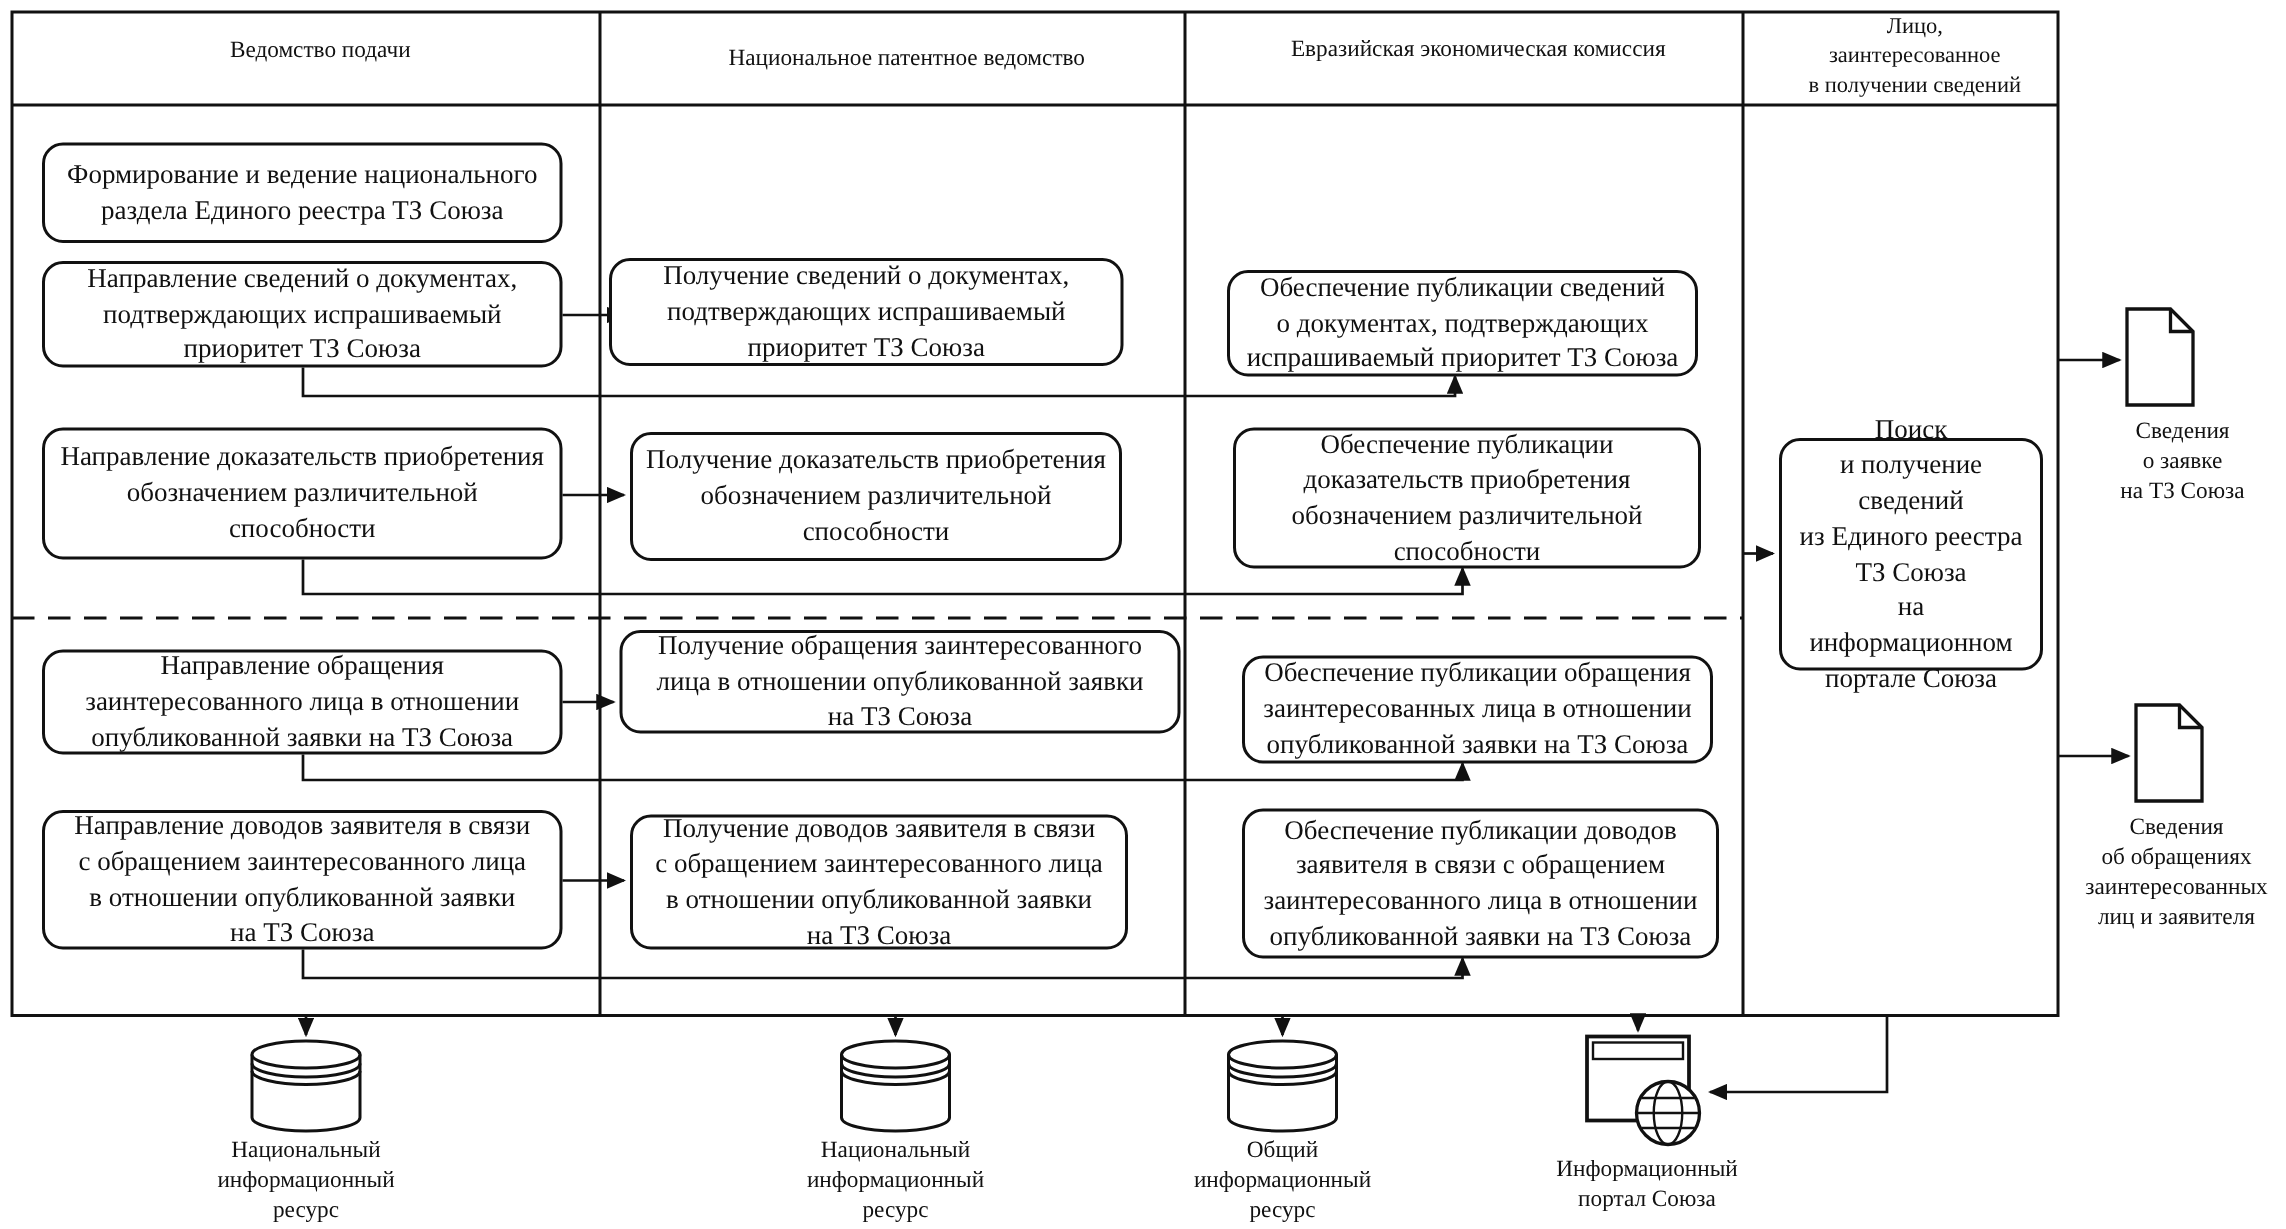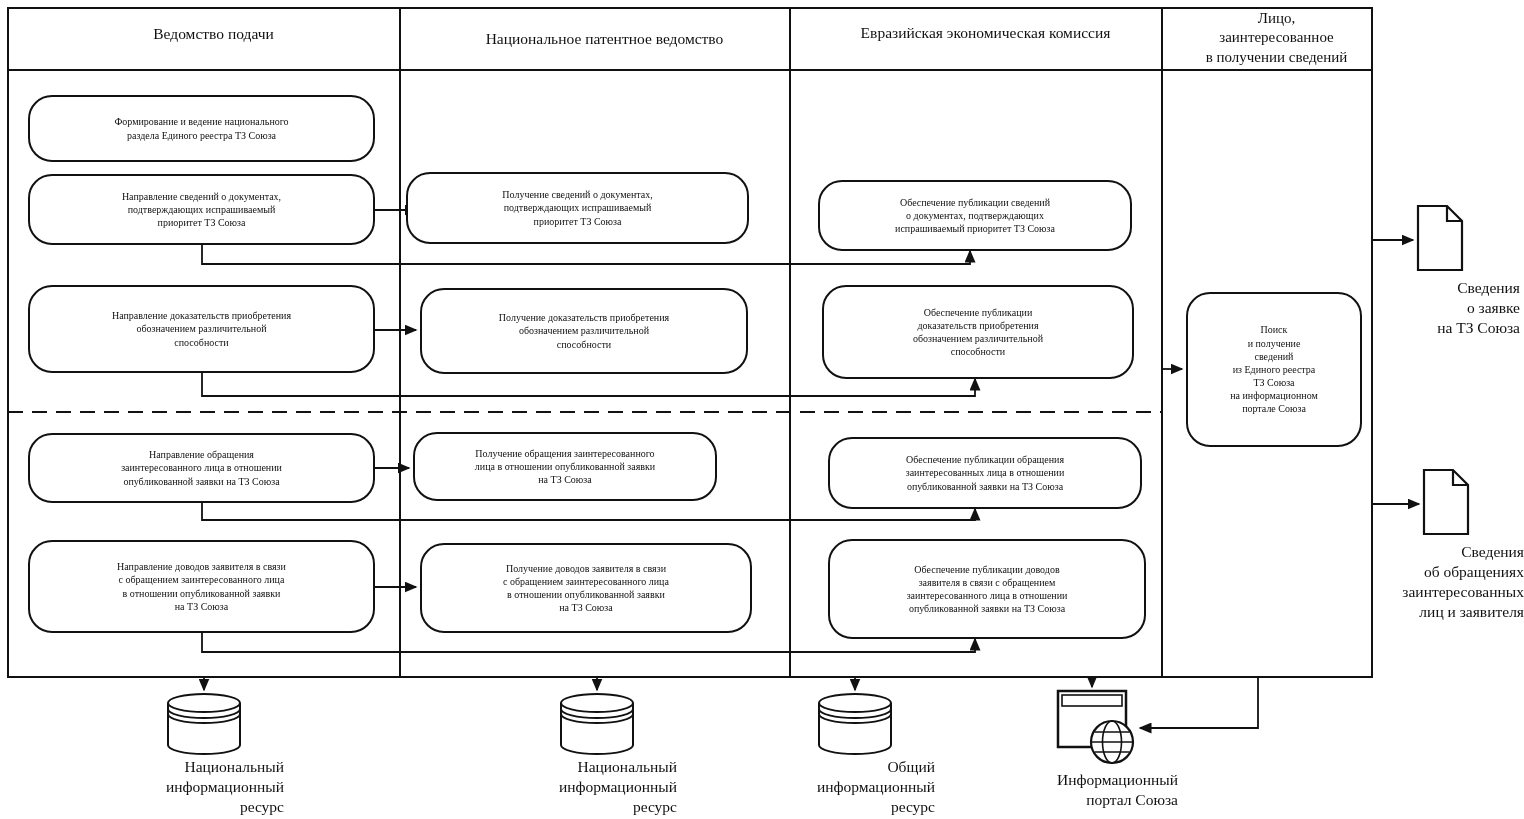--- a/index.html
+++ b/index.html
@@ -2,31 +2,31 @@
 <html><head>
 <meta charset="utf-8">
 <style>
   html,body{margin:0;padding:0;background:#fff;}
   #stage{
     position:relative;width:1524px;height:819px;background:#fff;
     font-family:"Liberation Serif","DejaVu Serif",serif;color:#111;
     overflow:hidden;
   }
   .pbox{
-    position:absolute;box-sizing:border-box;border:2px solid #111;border-radius:24px;
+    position:absolute;box-sizing:border-box;border:2px solid #111;border-radius:14px;
     background:#fff;display:flex;align-items:center;justify-content:center;
-    text-align:center;white-space:pre-line;font-size:10px;line-height:1.32;
+    text-align:center;white-space:pre-line;font-size:18px;line-height:1.32;
     padding:2px 8px;z-index:3;
   }
   .lane-header{
     position:absolute;box-sizing:border-box;display:flex;align-items:center;justify-content:center;
     text-align:center;white-space:pre-line;font-size:15.5px;line-height:1.28;z-index:3;padding-left:19px;
   }
   .caption{
-    position:absolute;text-align:right;white-space:pre-line;font-size:15.5px;line-height:1.3;z-index:3;
+    position:absolute;text-align:center;white-space:pre-line;font-size:15.5px;line-height:1.3;z-index:3;
   }
   svg{position:absolute;left:0;top:0;z-index:1;}
 </style>
 </head>
 <body>
 
 <div id="stage">
 
   <svg width="1524" height="819" viewBox="0 0 1524 819">
     <defs>
@@ -137,21 +137,21 @@
 с обращением заинтересованного лица
 в отношении опубликованной заявки
 на ТЗ Союза</div>
 
   <div class="pbox" style="left:406px;top:172px;width:343px;height:72px">Получение сведений о документах,
 подтверждающих испрашиваемый
 приоритет ТЗ Союза</div>
   <div class="pbox" style="left:420px;top:288px;width:328px;height:86px">Получение доказательств приобретения
 обозначением различительной
 способности</div>
-  <div class="pbox" style="left:413px;top:432px;width:304px;height:69px">Получение обращения заинтересованного
+  <div class="pbox" style="left:413px;top:420px;width:374px;height:69px">Получение обращения заинтересованного
 лица в отношении опубликованной заявки
 на ТЗ Союза</div>
   <div class="pbox" style="left:420px;top:543px;width:332px;height:90px">Получение доводов заявителя в связи
 с обращением заинтересованного лица
 в отношении опубликованной заявки
 на ТЗ Союза</div>
 
   <div class="pbox" style="left:818px;top:180px;width:314px;height:71px">Обеспечение публикации сведений
 о документах, подтверждающих
 испрашиваемый приоритет ТЗ Союза</div>

